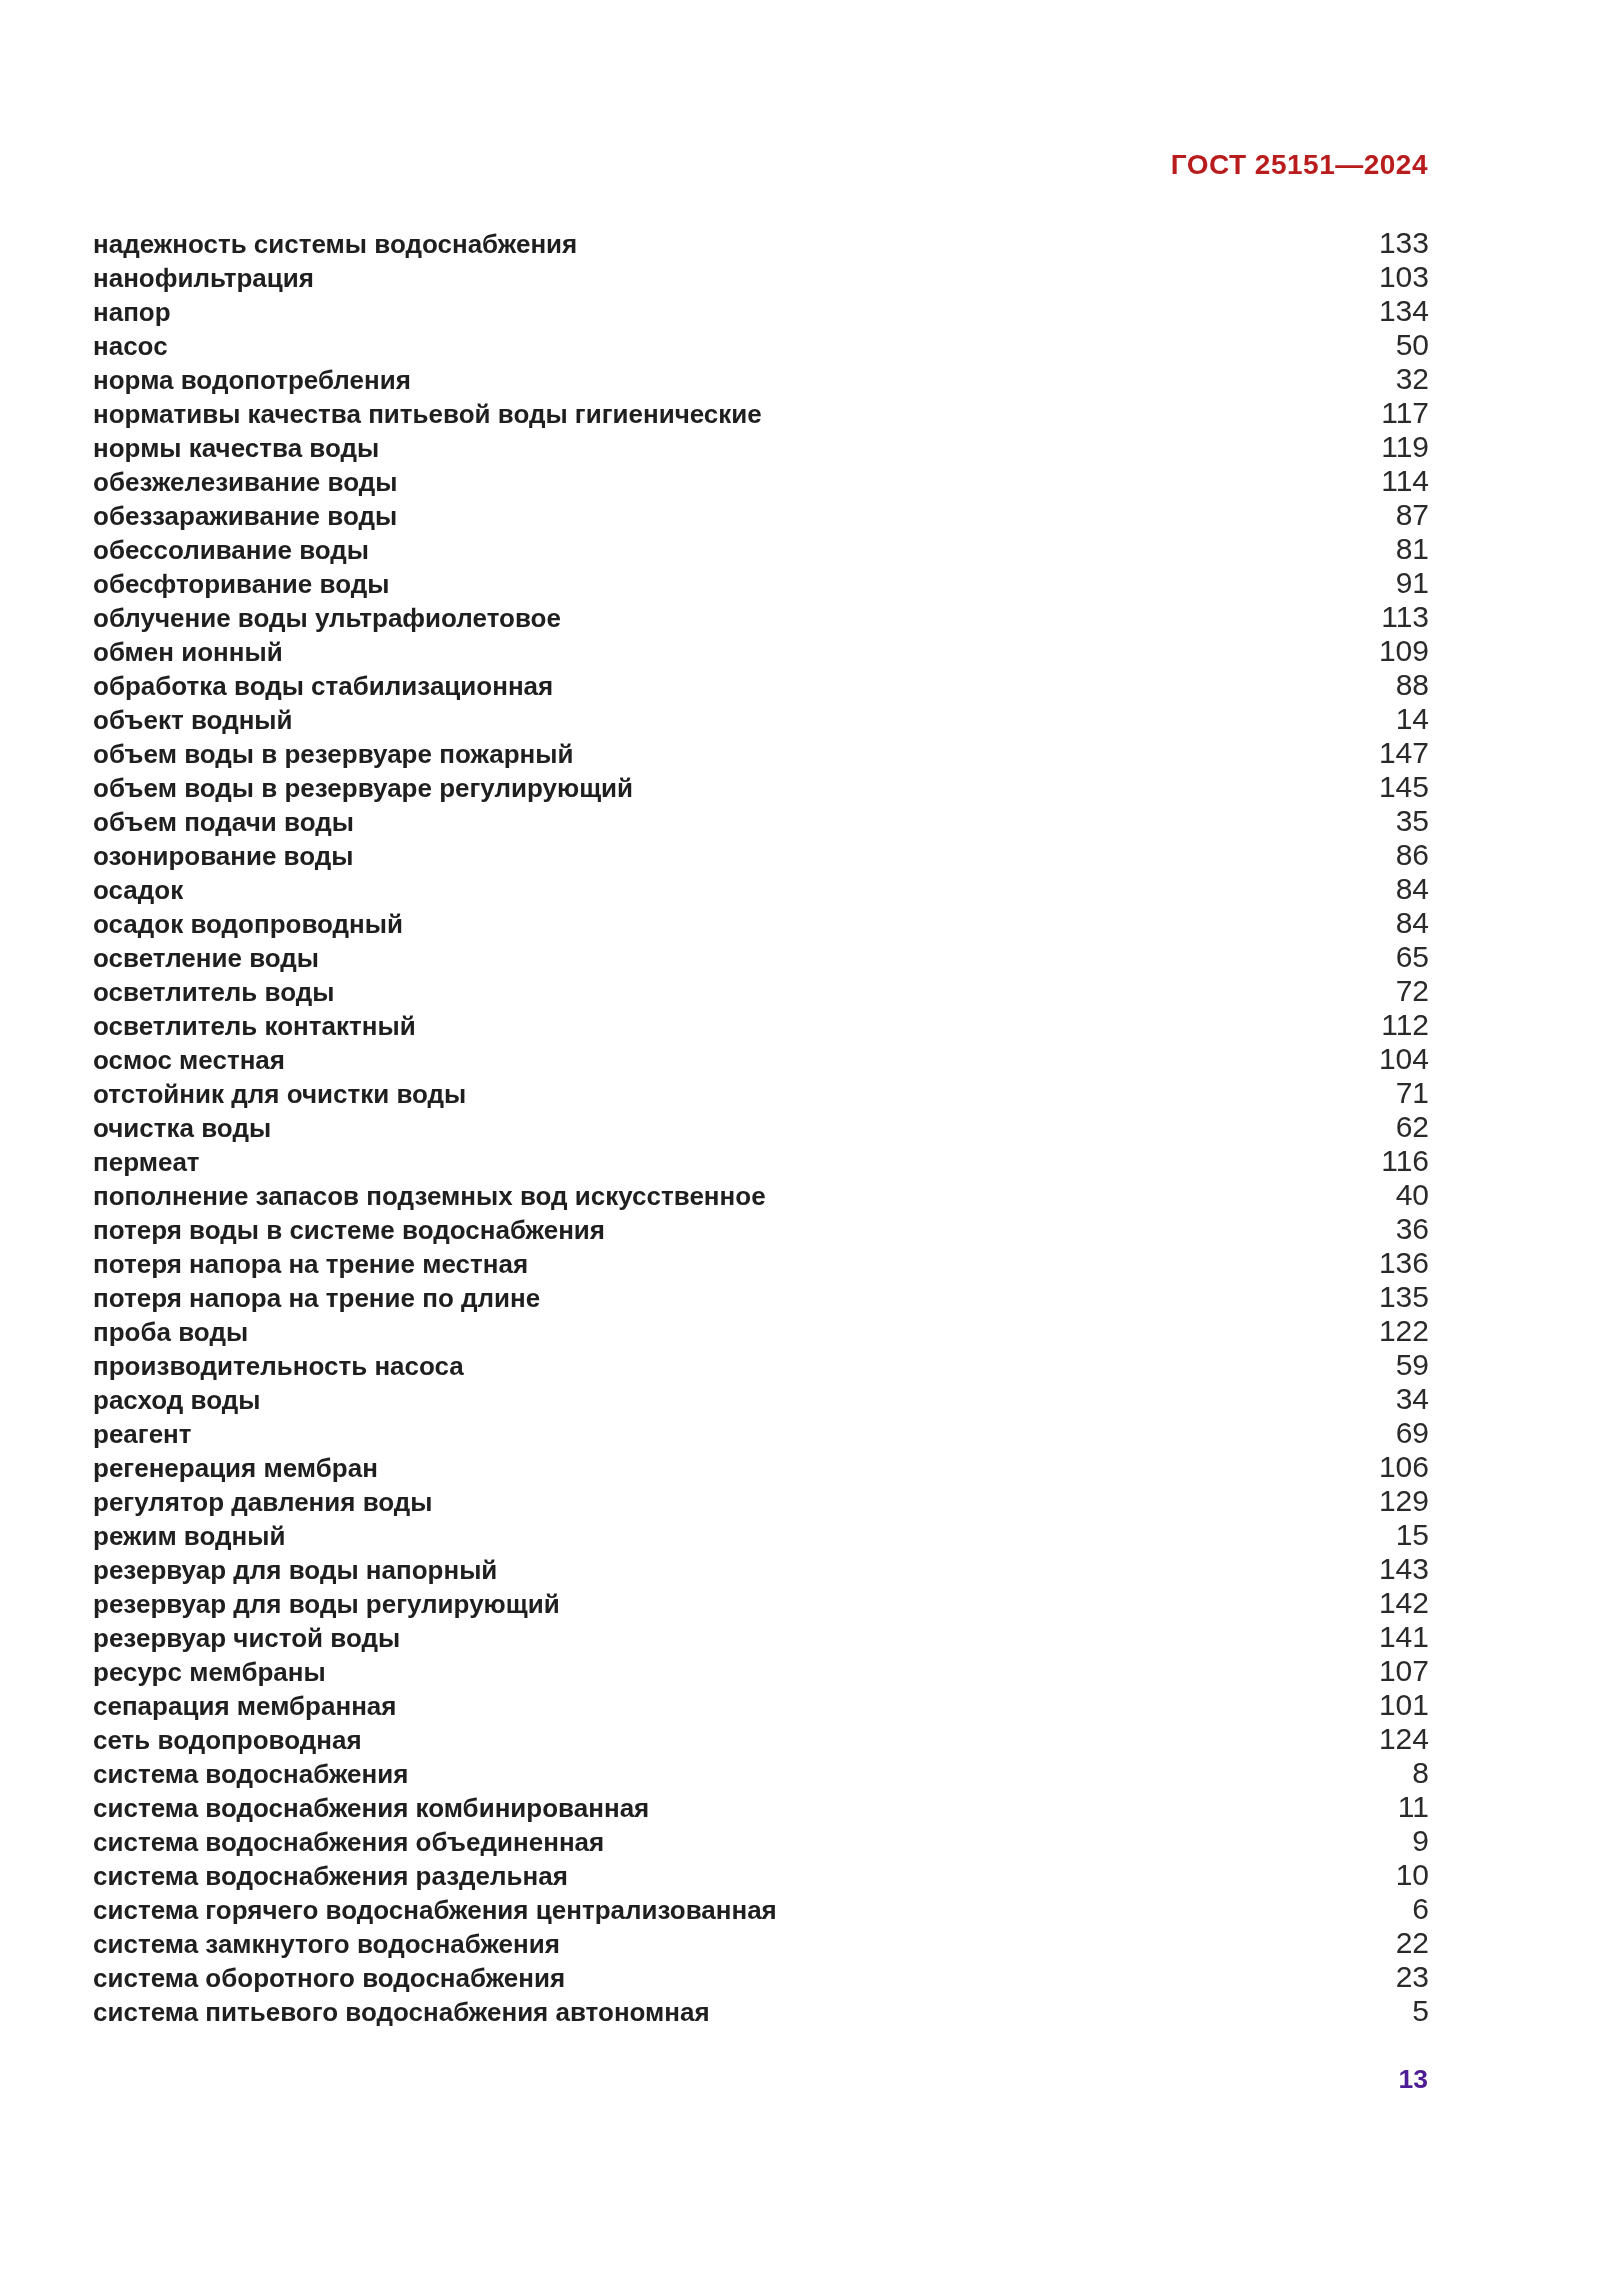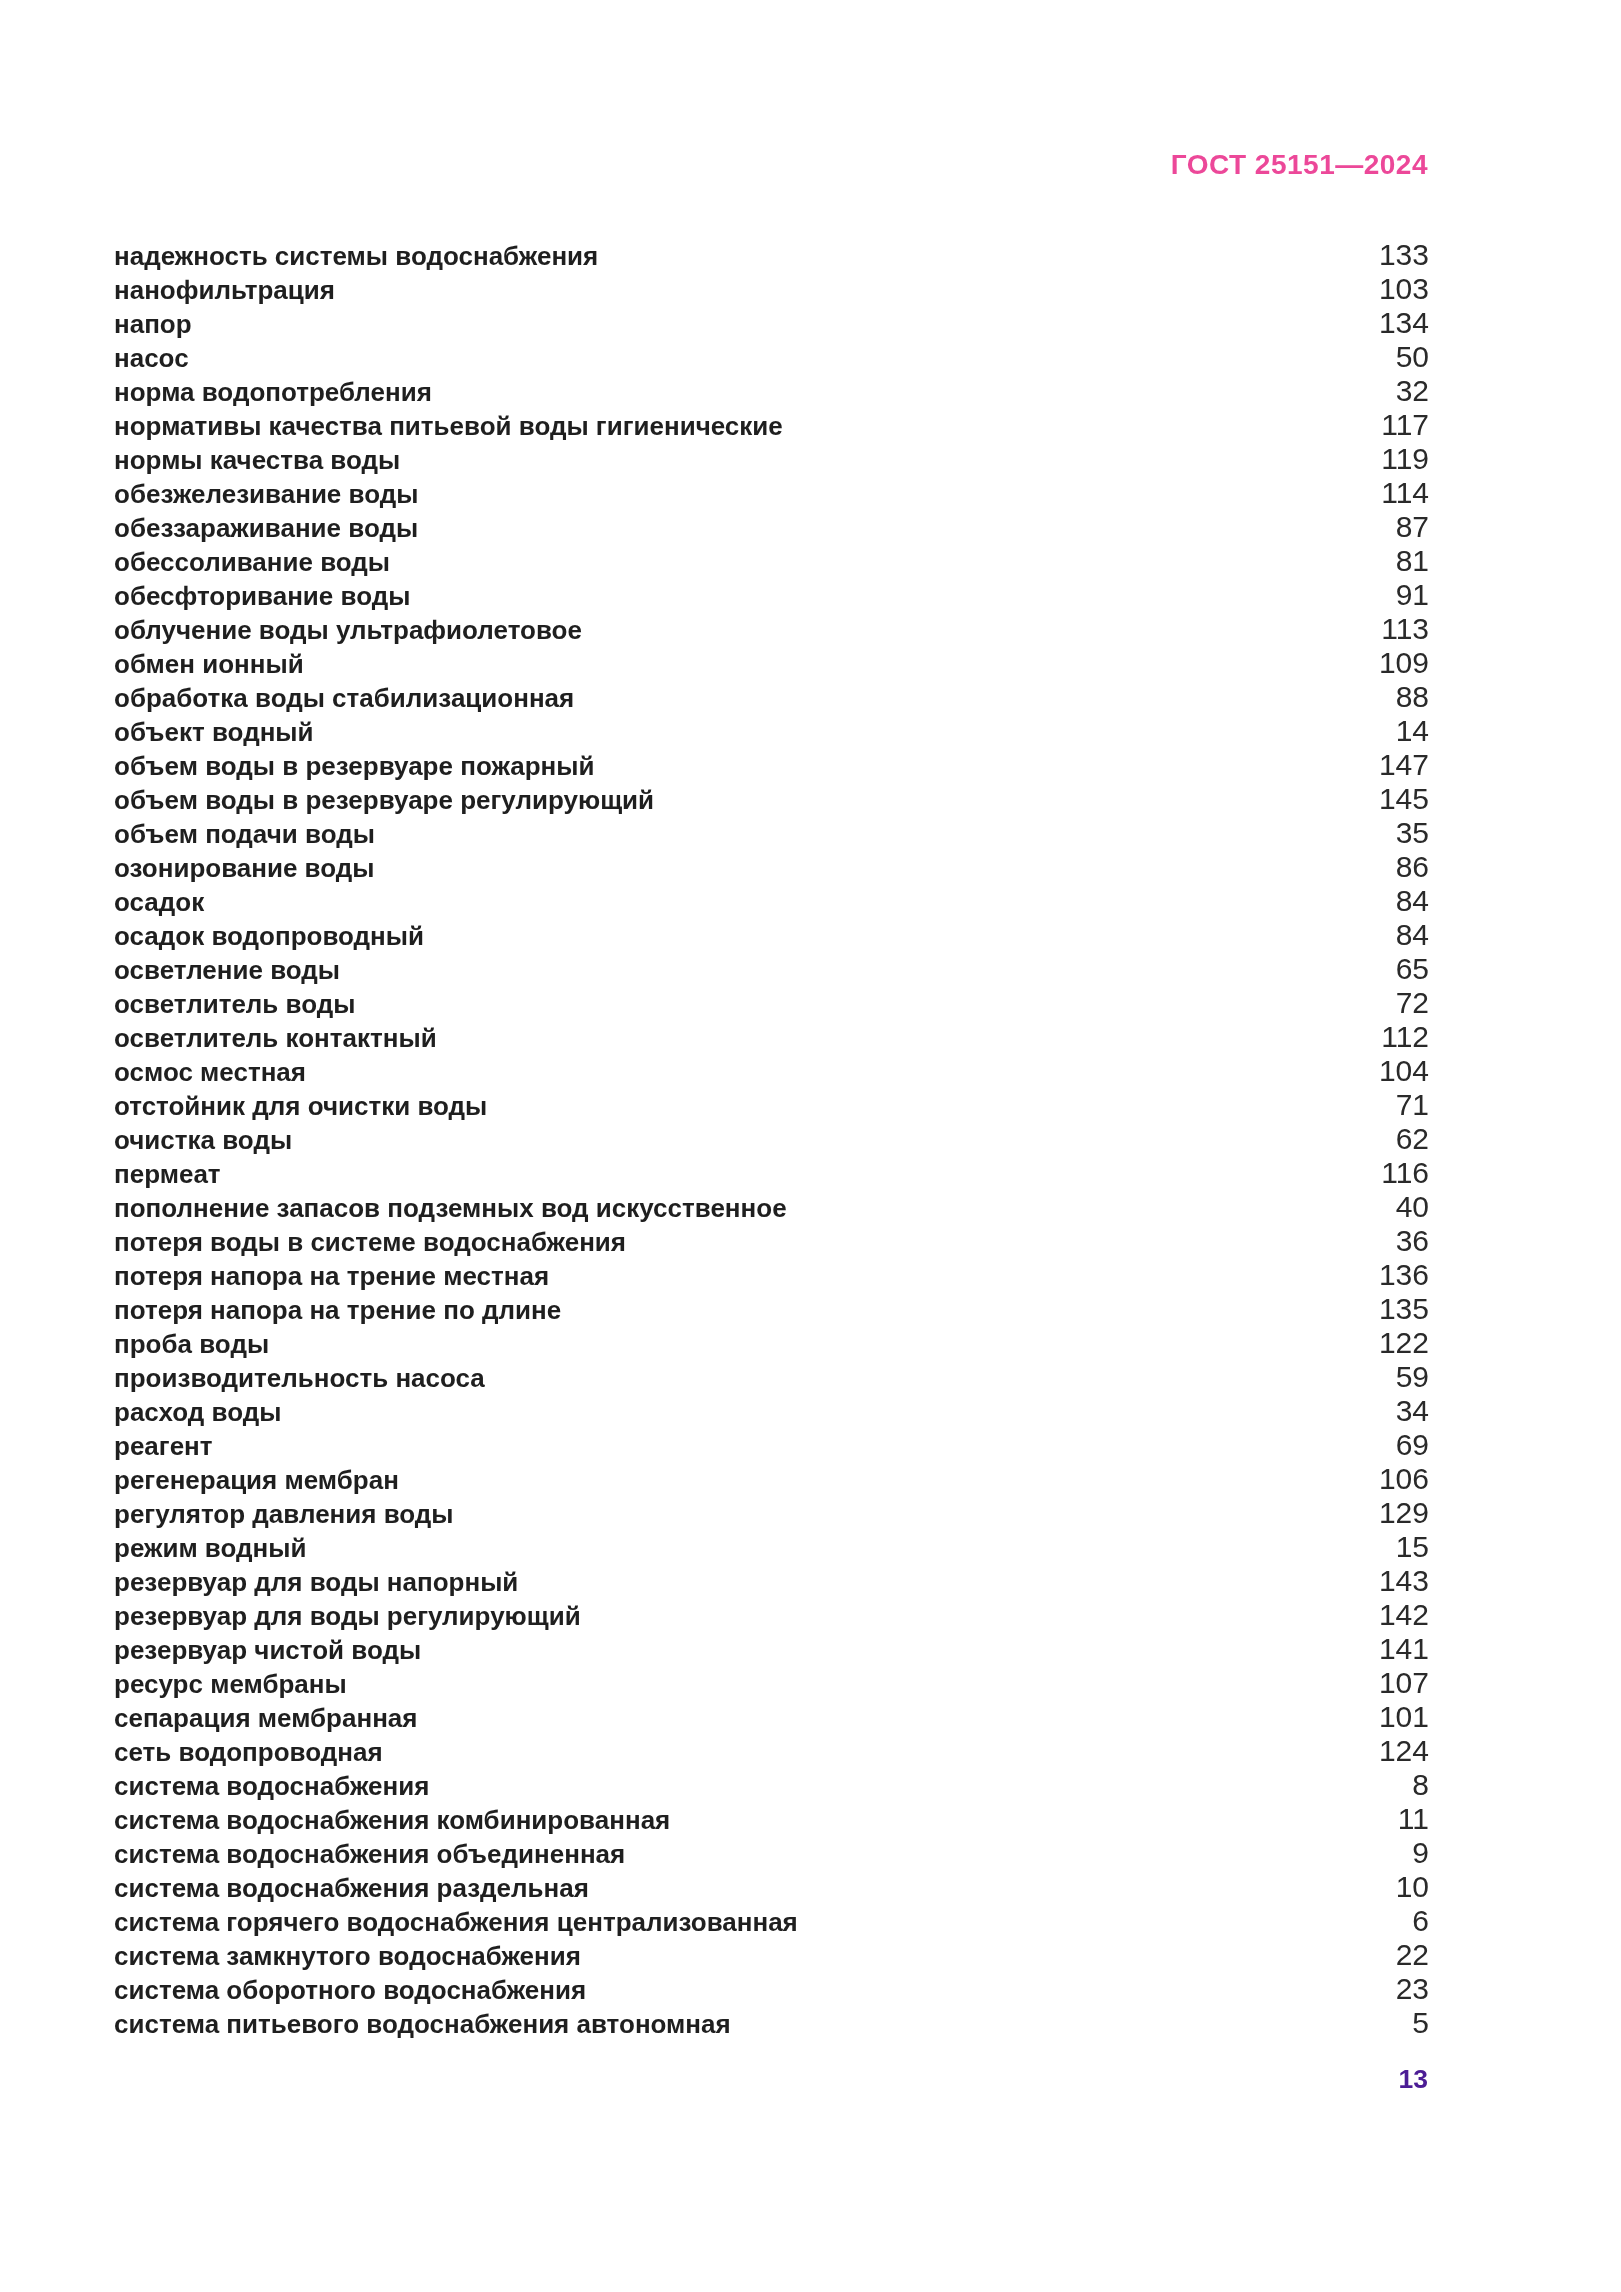--- a/index.html
+++ b/index.html
@@ -16,29 +16,28 @@
     font-family: "Liberation Sans", sans-serif;
     color: #1f1f1f;
     overflow: hidden;
   }
   .doc-header {
     position: absolute;
     top: 149px;
     right: 193px;
     font-size: 28px;
     font-weight: bold;
-    color: #ec4899;
+    color: #b91c1c;
     letter-spacing: 0.5px;
   }
   .index-list {
     position: absolute;
-    top: 238px;
+    top: 226px;
     left: 93px;
     right: 192px;
-    margin-left: 21px;
   }
   .index-row {
     display: flex;
     justify-content: space-between;
     align-items: baseline;
     height: 34px;
     line-height: 34px;
     white-space: nowrap;
   }
   .index-term {

